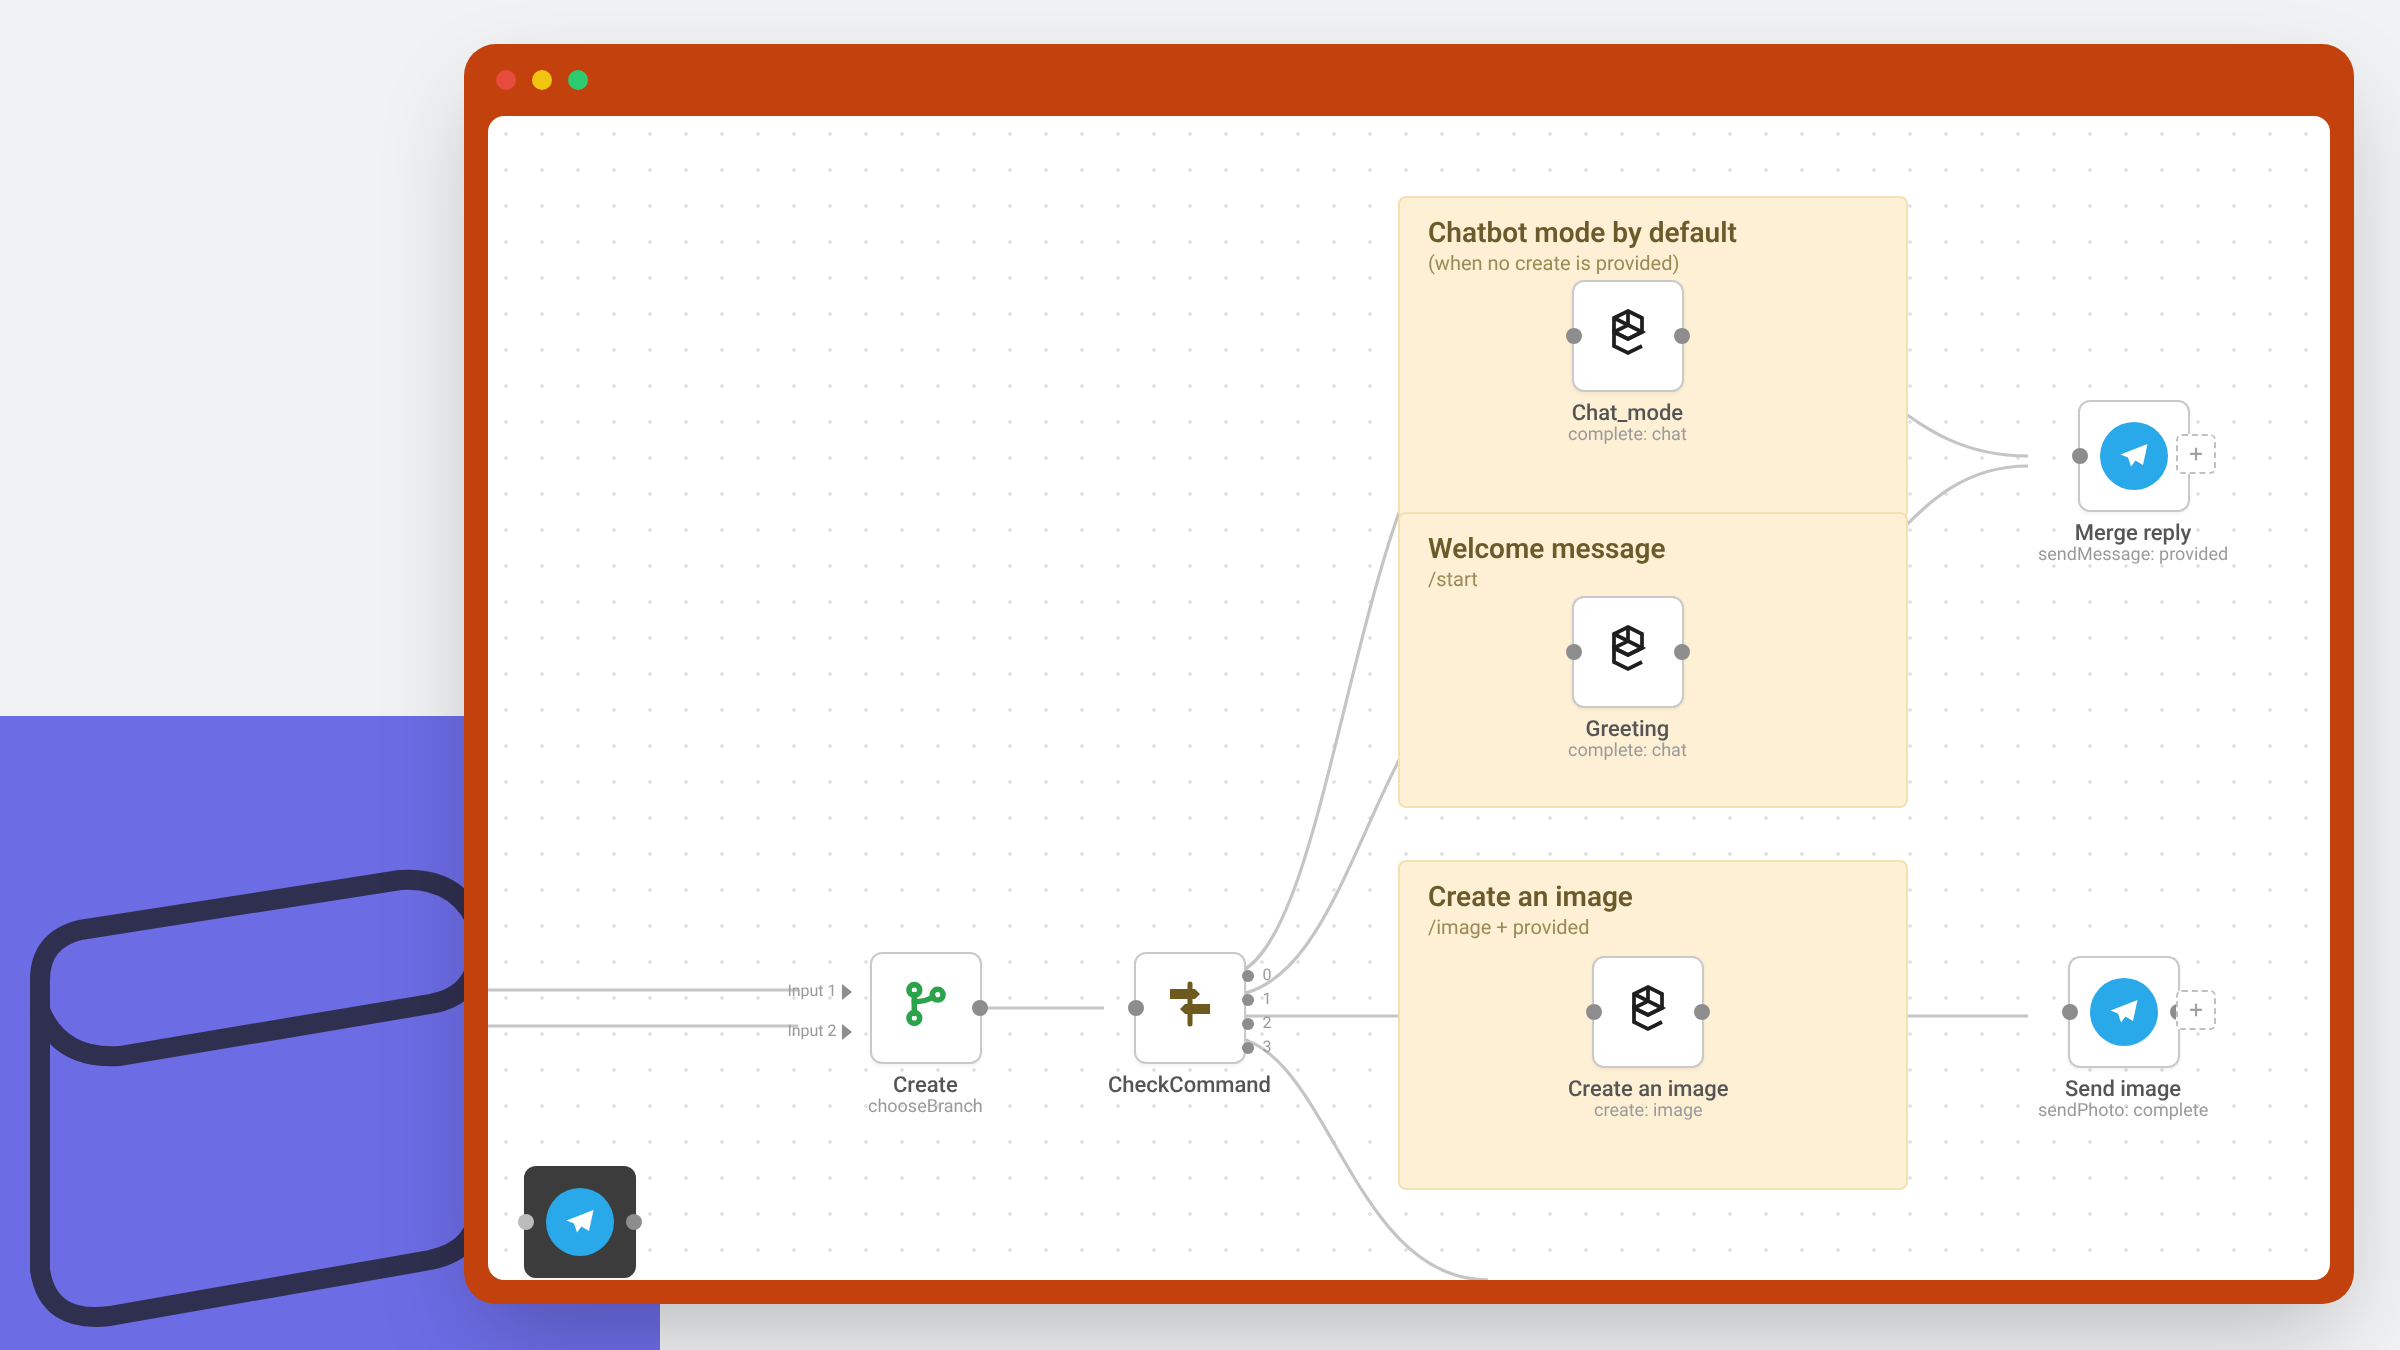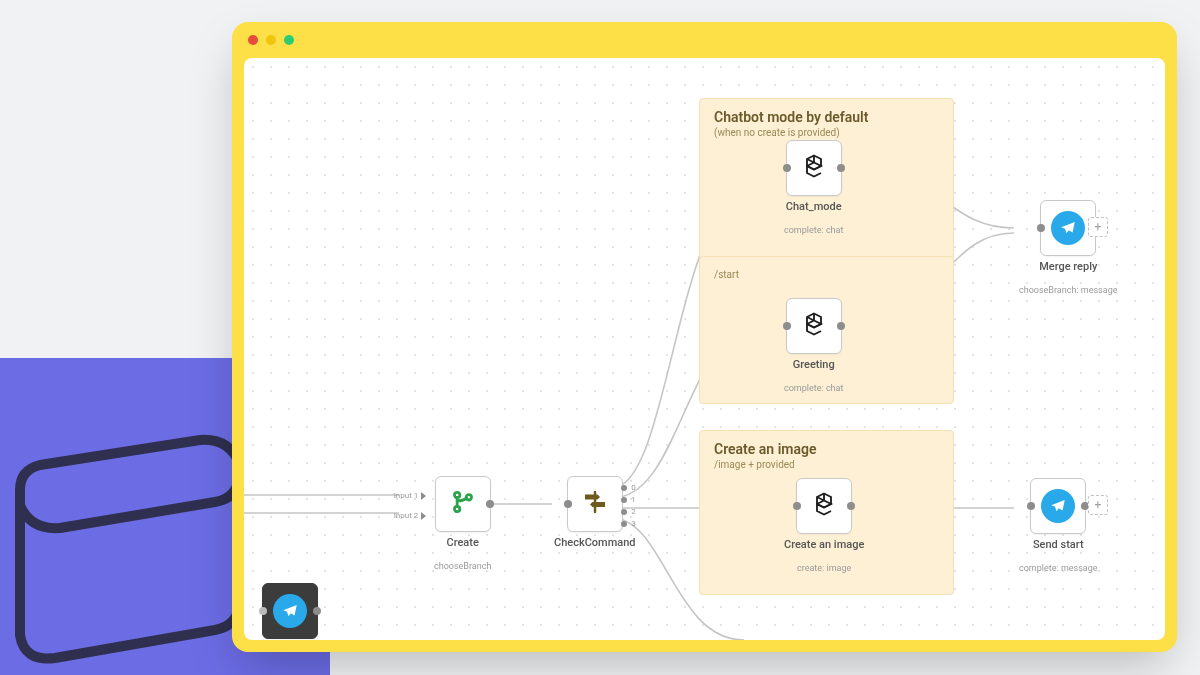--- a/index.html
+++ b/index.html
@@ -1,33 +1,33 @@
 <!DOCTYPE html>
 <html><head>
 <meta charset="utf-8">
 <style>
 html,body{margin:0;padding:0;width:1200px;height:675px;overflow:hidden;font-family:-apple-system,BlinkMacSystemFont,"Segoe UI",Roboto,sans-serif;background:#f1f2f4}
 .bg-accent{position:absolute;left:0;top:358px;width:330px;height:317px;background:#6c6ce5}
 .bg-box-outline{position:absolute;left:0;top:410px;width:260px;height:260px}
 .bg-box-outline svg{width:100%;height:100%}
-.app-window{position:absolute;left:232px;top:22px;width:945px;height:630px;background:#fde047;border-radius:16px;box-shadow:0 20px 50px -10px rgba(0,0,0,.25)}
+.app-window{position:absolute;left:232px;top:22px;width:945px;height:630px;background:#c2410c;border-radius:16px;box-shadow:0 20px 50px -10px rgba(0,0,0,.25)}
 .title-bar{height:36px;display:flex;align-items:center;padding-left:16px;gap:8px}
 .tb-dot{width:10px;height:10px;border-radius:50%}
 .tb-close{background:#e74c3c}
 .tb-min{background:#f1c40f}
 .tb-max{background:#2ecc71}
 .canvas{position:absolute;left:12px;top:36px;right:12px;bottom:12px;background:#fff;border-radius:8px;background-image:radial-gradient(circle,#e4e4e8 1px,transparent 1px);background-size:18px 18px;overflow:hidden}
 .sticky{position:absolute;background:#fdf0d5;border:1px solid #f3e0b3;border-radius:4px;padding:10px 14px 8px}
 .sticky-title{font-size:14px;font-weight:600;color:#6b5a2a}
 .sticky-sub{font-size:10px;color:#9a8a55;margin-top:2px}
 .node{position:absolute;display:flex;flex-direction:column;align-items:center}
 .node-box{width:54px;height:54px;background:#fff;border:1px solid #c9c9c9;border-radius:6px;display:flex;align-items:center;justify-content:center;position:relative;box-shadow:0 1px 2px rgba(0,0,0,.05)}
 .node-box.dark{background:#3c3c3c;border-color:#3c3c3c}
 .node-label{font-size:11px;color:#555;margin-top:4px;text-align:center;font-weight:500}
-.node-sublabel{font-size:9px;color:#9a9a9a;margin-top:12px;text-align:center}
+.node-sublabel{font-size:9px;color:#9a9a9a;margin-top:0;text-align:center}
 .port{position:absolute;width:8px;height:8px;border-radius:50%;background:#8d8d8d}
 .port.in{left:-4px}
 .port.out{right:-4px}
 .input-port{position:absolute;display:flex;align-items:center;gap:3px}
 .input-port .lbl{font-size:8px;color:#9a9a9a}
 .input-port .tri{width:0;height:0;border-top:4px solid transparent;border-bottom:4px solid transparent;border-left:5px solid #8d8d8d}
 .out-port-row{position:absolute;right:-14px;display:flex;align-items:center;gap:4px}
 .out-port-row .dot{width:6px;height:6px;border-radius:50%;background:#8d8d8d}
 .out-port-row .lbl{font-size:8px;color:#9a9a9a}
 .add-btn{position:absolute;width:18px;height:18px;border:1px dashed #c0c0c0;border-radius:3px;display:flex;align-items:center;justify-content:center;font-size:12px;color:#a0a0a0;background:#fff}
@@ -78,20 +78,21 @@
       <path class="wire" d="M600 450 C 680 450, 700 450, 770 450"></path>
 
     </svg>
 
     <div class="sticky" style="left:455px;top:40px;width:225px;height:142px">
       <div class="sticky-title">Chatbot mode by default</div>
       <div class="sticky-sub">(when no create is provided)</div>
     </div>
 
     <div class="sticky" style="left:455px;top:198px;width:225px;height:128px">
+      <div class="sticky-title">Welcome message</div>
       <div class="sticky-sub">/start</div>
     </div>
 
     <div class="sticky" style="left:455px;top:372px;width:225px;height:145px">
       <div class="sticky-title">Create an image</div>
       <div class="sticky-sub">/image + provided</div>
     </div>
 
     <div class="node" style="left:18px;top:525px">
       <div class="node-box dark">
@@ -219,37 +220,37 @@
       <div class="node-box">
         <span class="icon-telegram">
           <svg viewBox="0 0 24 24">
               <path fill="#fff" d="M21 4L3 11l5 2 2 6 3-4 5 3z"></path>
             </svg>
         </span>
         <div class="port in" style="top:23px"></div>
         <div class="port out" style="top:23px"></div>
       </div>
       <div class="node-label">Merge reply</div>
-      <div class="node-sublabel">chooseBranch: message</div>
+      <div class="node-sublabel">sendMessage: provided</div>
     </div>
     <div class="add-btn" style="left:844px;top:159px">
         <span>+</span>
       </div>
 
     <div class="node" style="left:775px;top:420px">
       <div class="node-box">
         <span class="icon-telegram">
           <svg viewBox="0 0 24 24">
               <path fill="#fff" d="M21 4L3 11l5 2 2 6 3-4 5 3z"></path>
             </svg>
         </span>
         <div class="port in" style="top:23px"></div>
         <div class="port out" style="top:23px"></div>
       </div>
-      <div class="node-label">Send start</div>
-      <div class="node-sublabel">complete: message</div>
+      <div class="node-label">Send image</div>
+      <div class="node-sublabel">sendPhoto: complete</div>
     </div>
     <div class="add-btn" style="left:844px;top:437px">
         <span>+</span>
       </div>
 
   </div>
 </div>
 
 </body></html>

